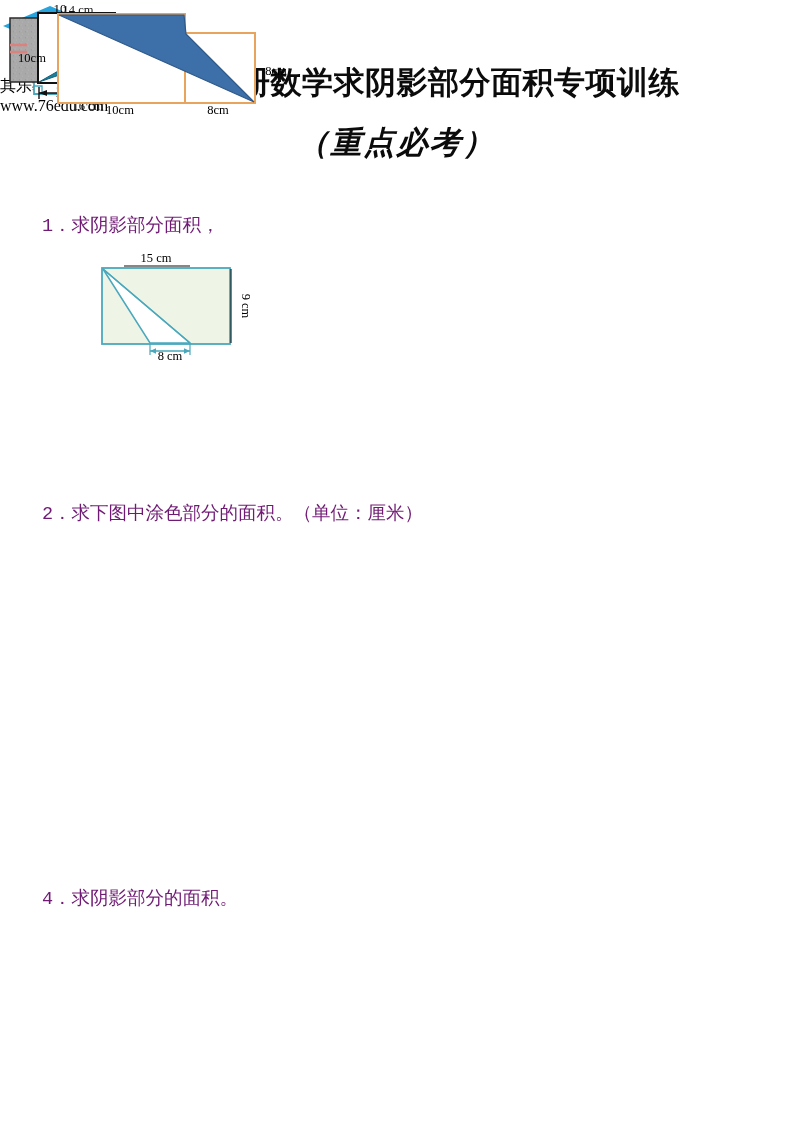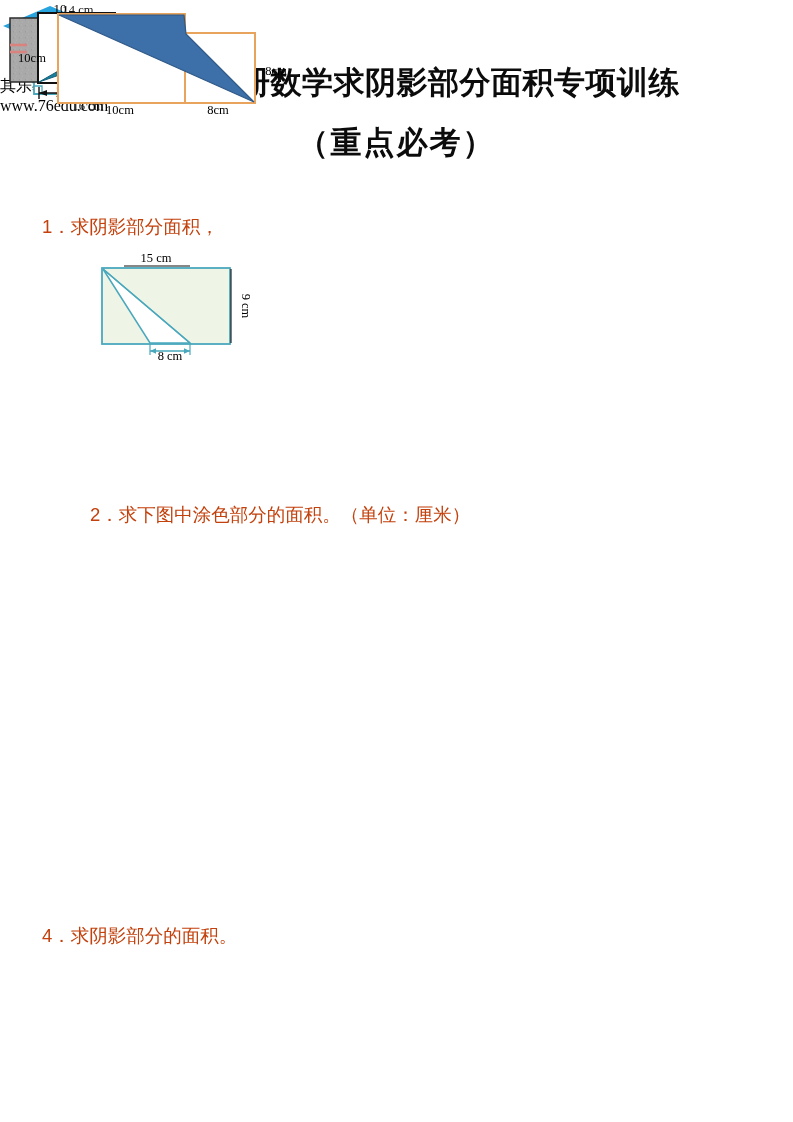--- a/index.html
+++ b/index.html
@@ -34,35 +34,36 @@
   .title-line {
     font-family: "DejaVu Sans", "Liberation Sans", sans-serif;
     font-weight: bold;
     font-size: 31px;
     letter-spacing: 0.5px;
     line-height: 60px;
     color: #0b0b0b;
   }
   .title-line.second {
     letter-spacing: 2px;
+    font-style: italic;
   }
 
   
   .q-text {
     position: absolute;
-    font-family: Liberation Sans, sans-serif;
+    font-family: Liberation Mono, monospace;
     font-size: 18.5px;
     line-height: 30px;
-    color: #c2410c;
+    color: #701a75;
     white-space: pre-wrap;
   }
   .q1 { left: 42px; top: 212px; }
-  .q2 { left: 42px; top: 500px; margin-left: 48px; }
+  .q2 { left: 42px; top: 500px; }
   .q3 { left: 42px; top: 675px; width: 700px; }
-  .q4 { left: 42px; top: 921px; }
+  .q4 { left: 42px; top: 885px; }
 
   
   .fig { position: absolute; }
   .fig svg { display: block; }
 
   #fig-1a { left: 90px;  top: 248px; }
   #fig-1b { left": 0;    }
   #fig-1b { left: 95px;  top: 375px; }
   #fig-2  { left: 95px;  top: 548px; }
   #fig-3  { left: 90px;  top: 752px; }

